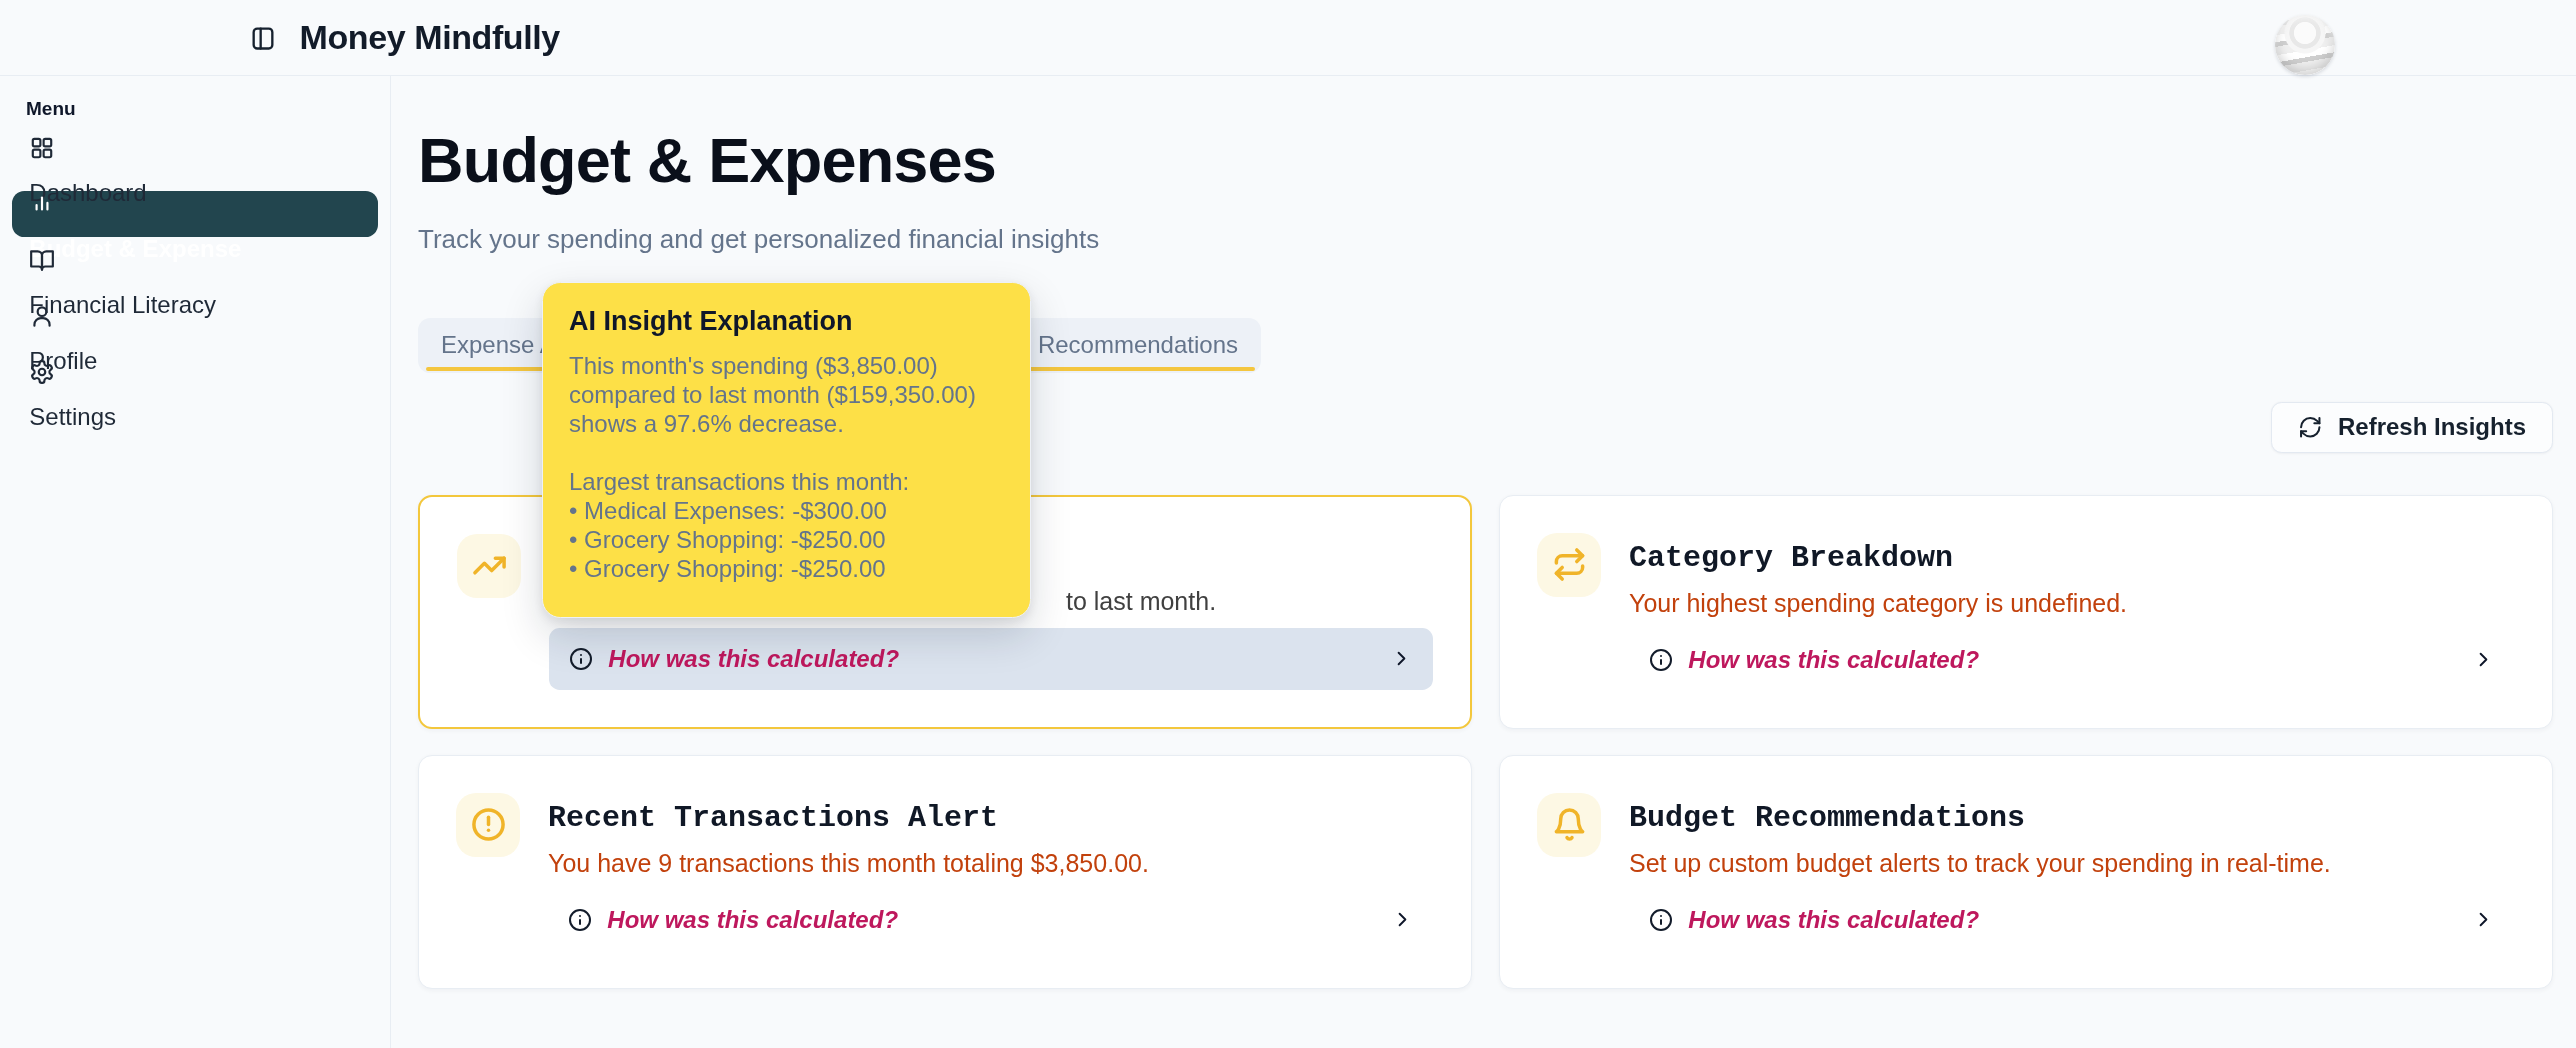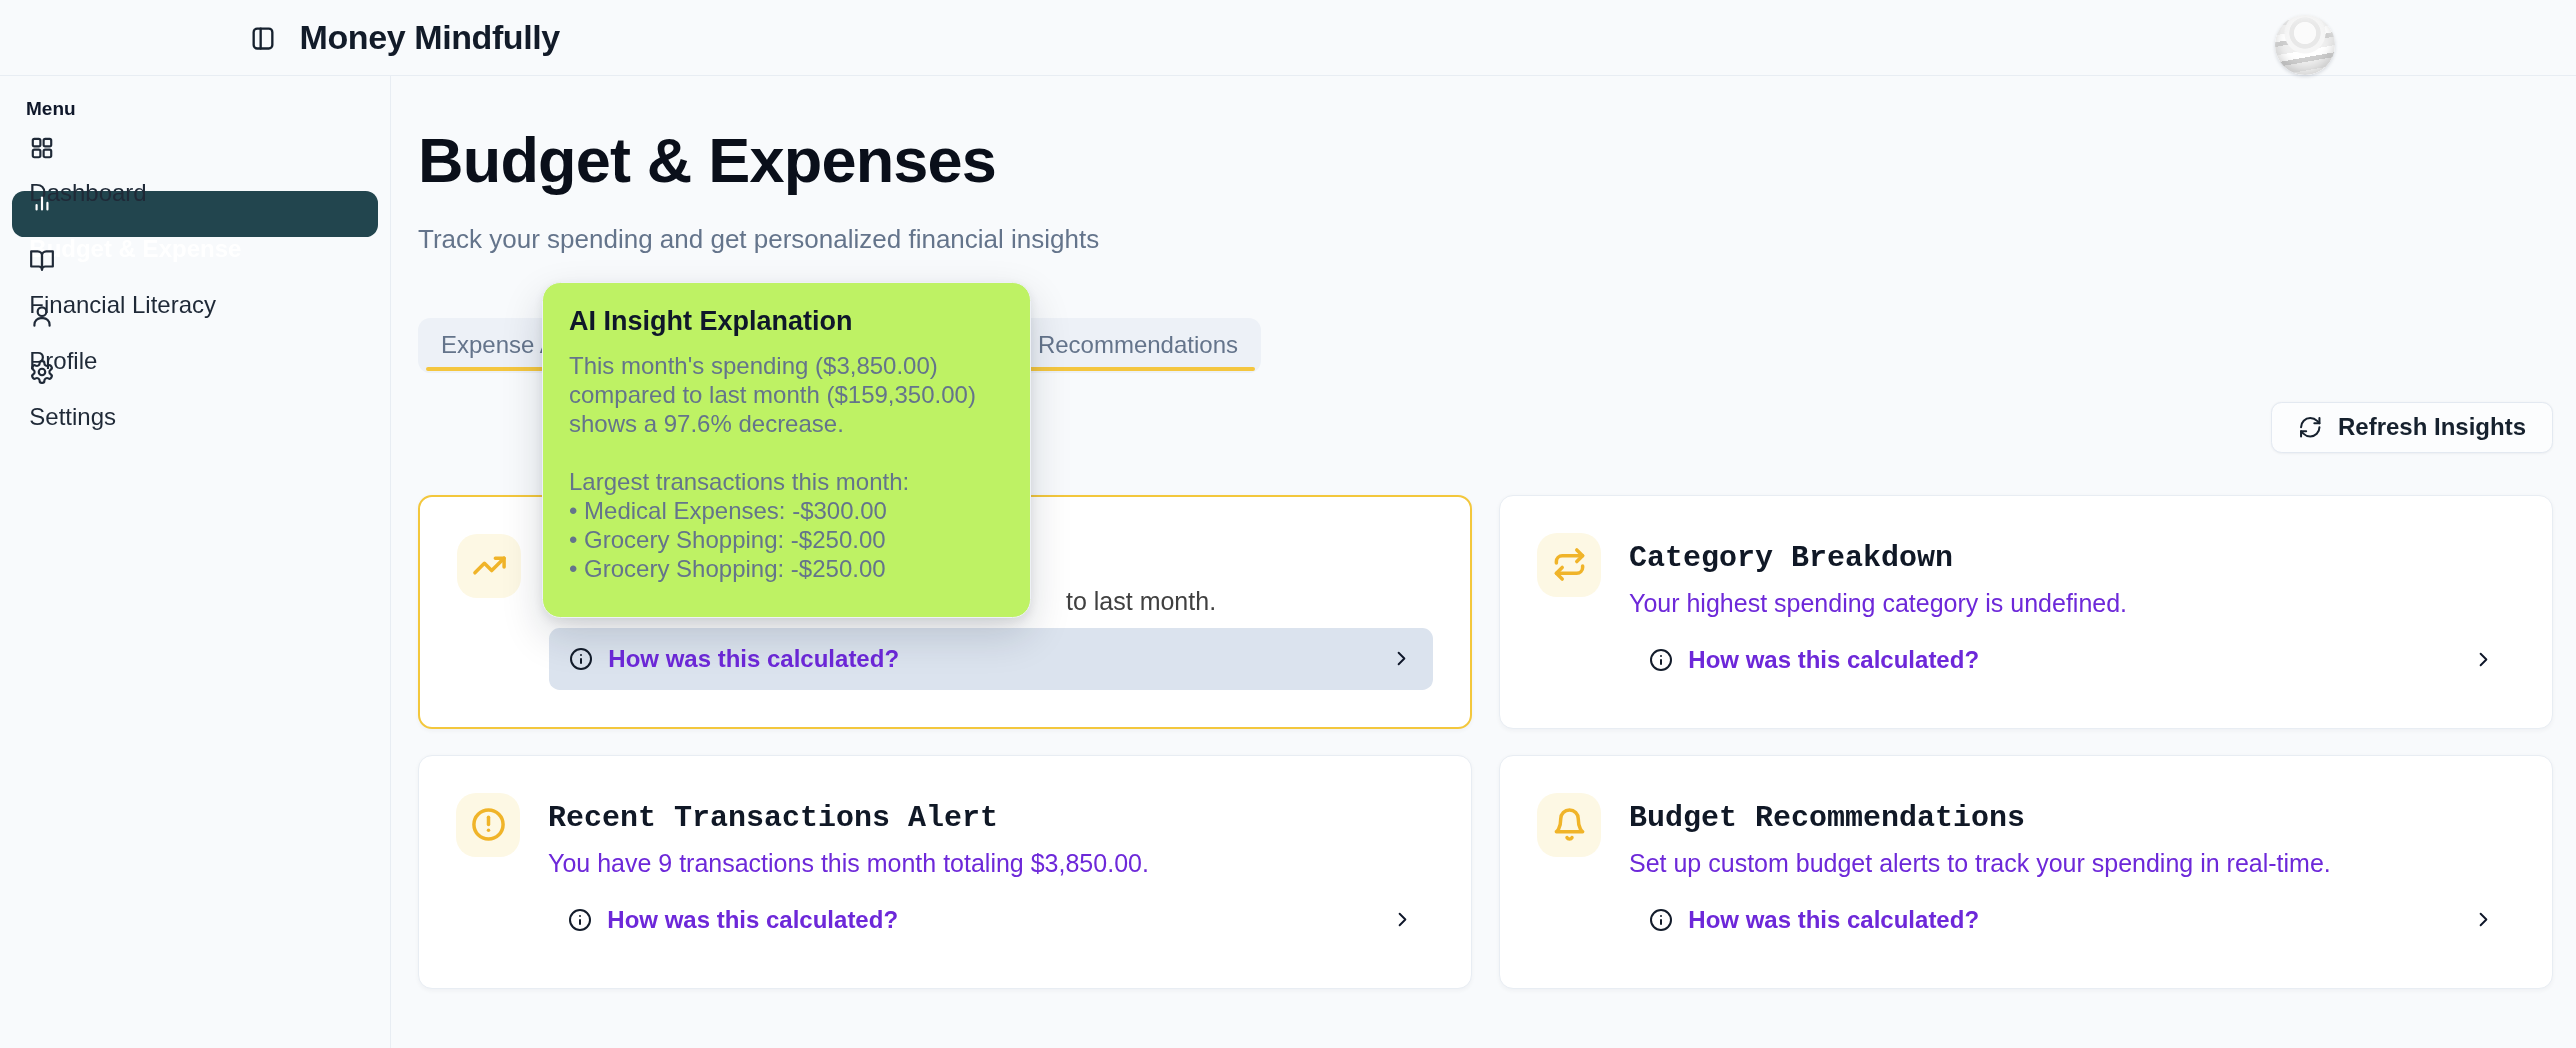--- a/index.html
+++ b/index.html
@@ -81,36 +81,36 @@
     display:flex; gap:28px;
   }
   .card--highlight { border:2.3px solid #f3c73c; }
   .card-icon {
     width:64px; height:64px; border-radius:20px; background:#fdf8e4;
     display:flex; align-items:center; justify-content:center; flex:0 0 auto;
   }
   .card-icon svg { width:35px; height:35px; stroke:#f0b429; }
   .card-texts { flex:1; display:flex; flex-direction:column; padding-top:7.7px; min-width:0; }
   .card-title { font-size:30px; font-weight:700; color:#101826; line-height:1.2;font-family:Liberation Mono, monospace; }
-  .card-desc { font-size:25px; color:#6d28d9; margin-top:12.3px; white-space:nowrap; }
+  .card-desc { font-size:25px; color:#c2410c; margin-top:12.3px; white-space:nowrap; }
   .spacer { height:98px; }
   .how-row {
     margin-top:auto; display:flex; align-items:center; gap:15.3px;
     padding:17px 20px; border-radius:10.7px; cursor:pointer;
   }
   .how-row--active { background:#dbe3ee; }
   .how-row svg.info { width:24px; height:24px; stroke:#131c2b; flex:0 0 auto; }
-  .how-label { font-size:24px; font-weight:600; color:#6d28d9; }
+  .how-label { font-size:24px; font-weight:600; color:#be185d;font-style:italic; }
   .how-chevron { margin-left:auto; width:23px; height:23px; stroke:#0f172a; }
   .desc-fragment { position:absolute; left:646px; top:90px; font-size:25px; color:#404040; white-space:nowrap; }
 
   
   .tooltip {
     position:absolute; left:542px; top:282px; width:489px; min-height:335px; z-index:50;
-    background:#bef264; border:0.8px solid #eef1f6; border-radius:18.4px;
+    background:#fde047; border:0.8px solid #eef1f6; border-radius:18.4px;
     box-shadow:0 17px 42px rgba(15,23,42,.16), 0 3.1px 9.2px rgba(15,23,42,.08);
     padding:23px 28px 34px 26px;
   }
   .tooltip-title { font-size:27px; font-weight:700; color:#0f172a; margin-bottom:14px; }
   .tooltip-body { font-size:24px; color:#64748b; line-height:29px; }
   .tooltip-para { margin-bottom:29px; }
   .tooltip-line { white-space:nowrap; }
 
   svg { fill:none; stroke-linecap:round; stroke-linejoin:round; }
 </style>

